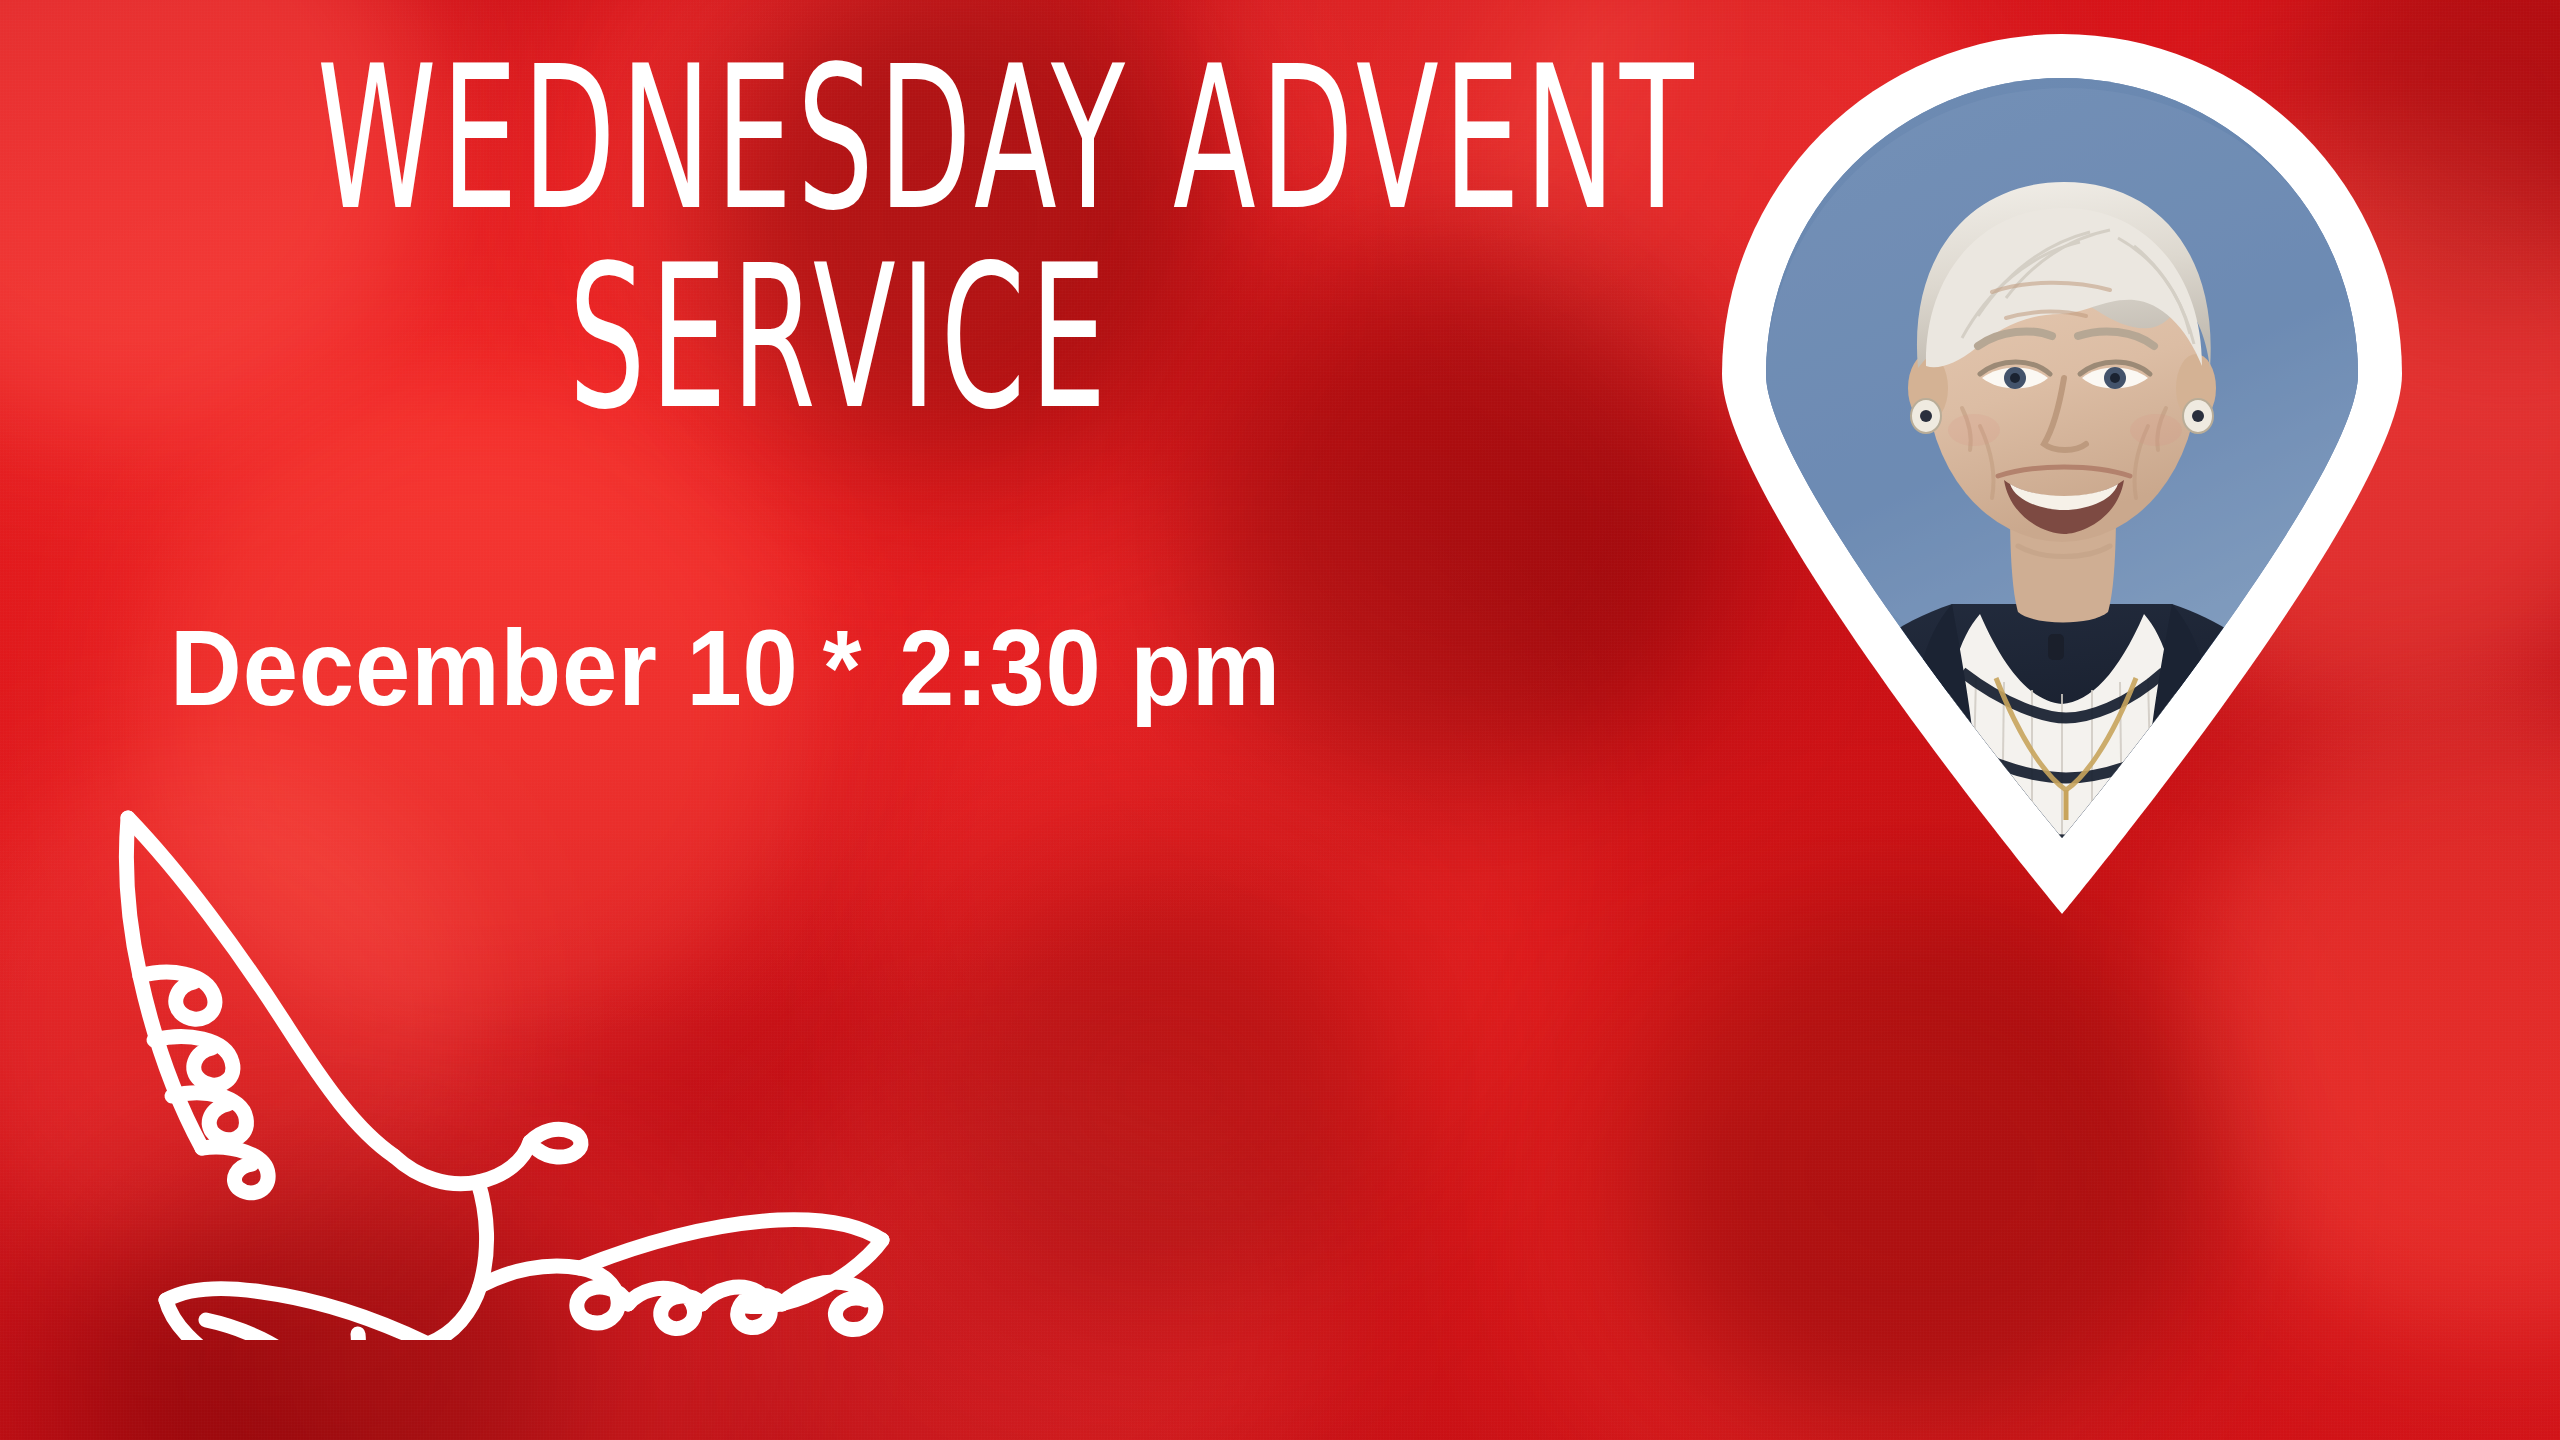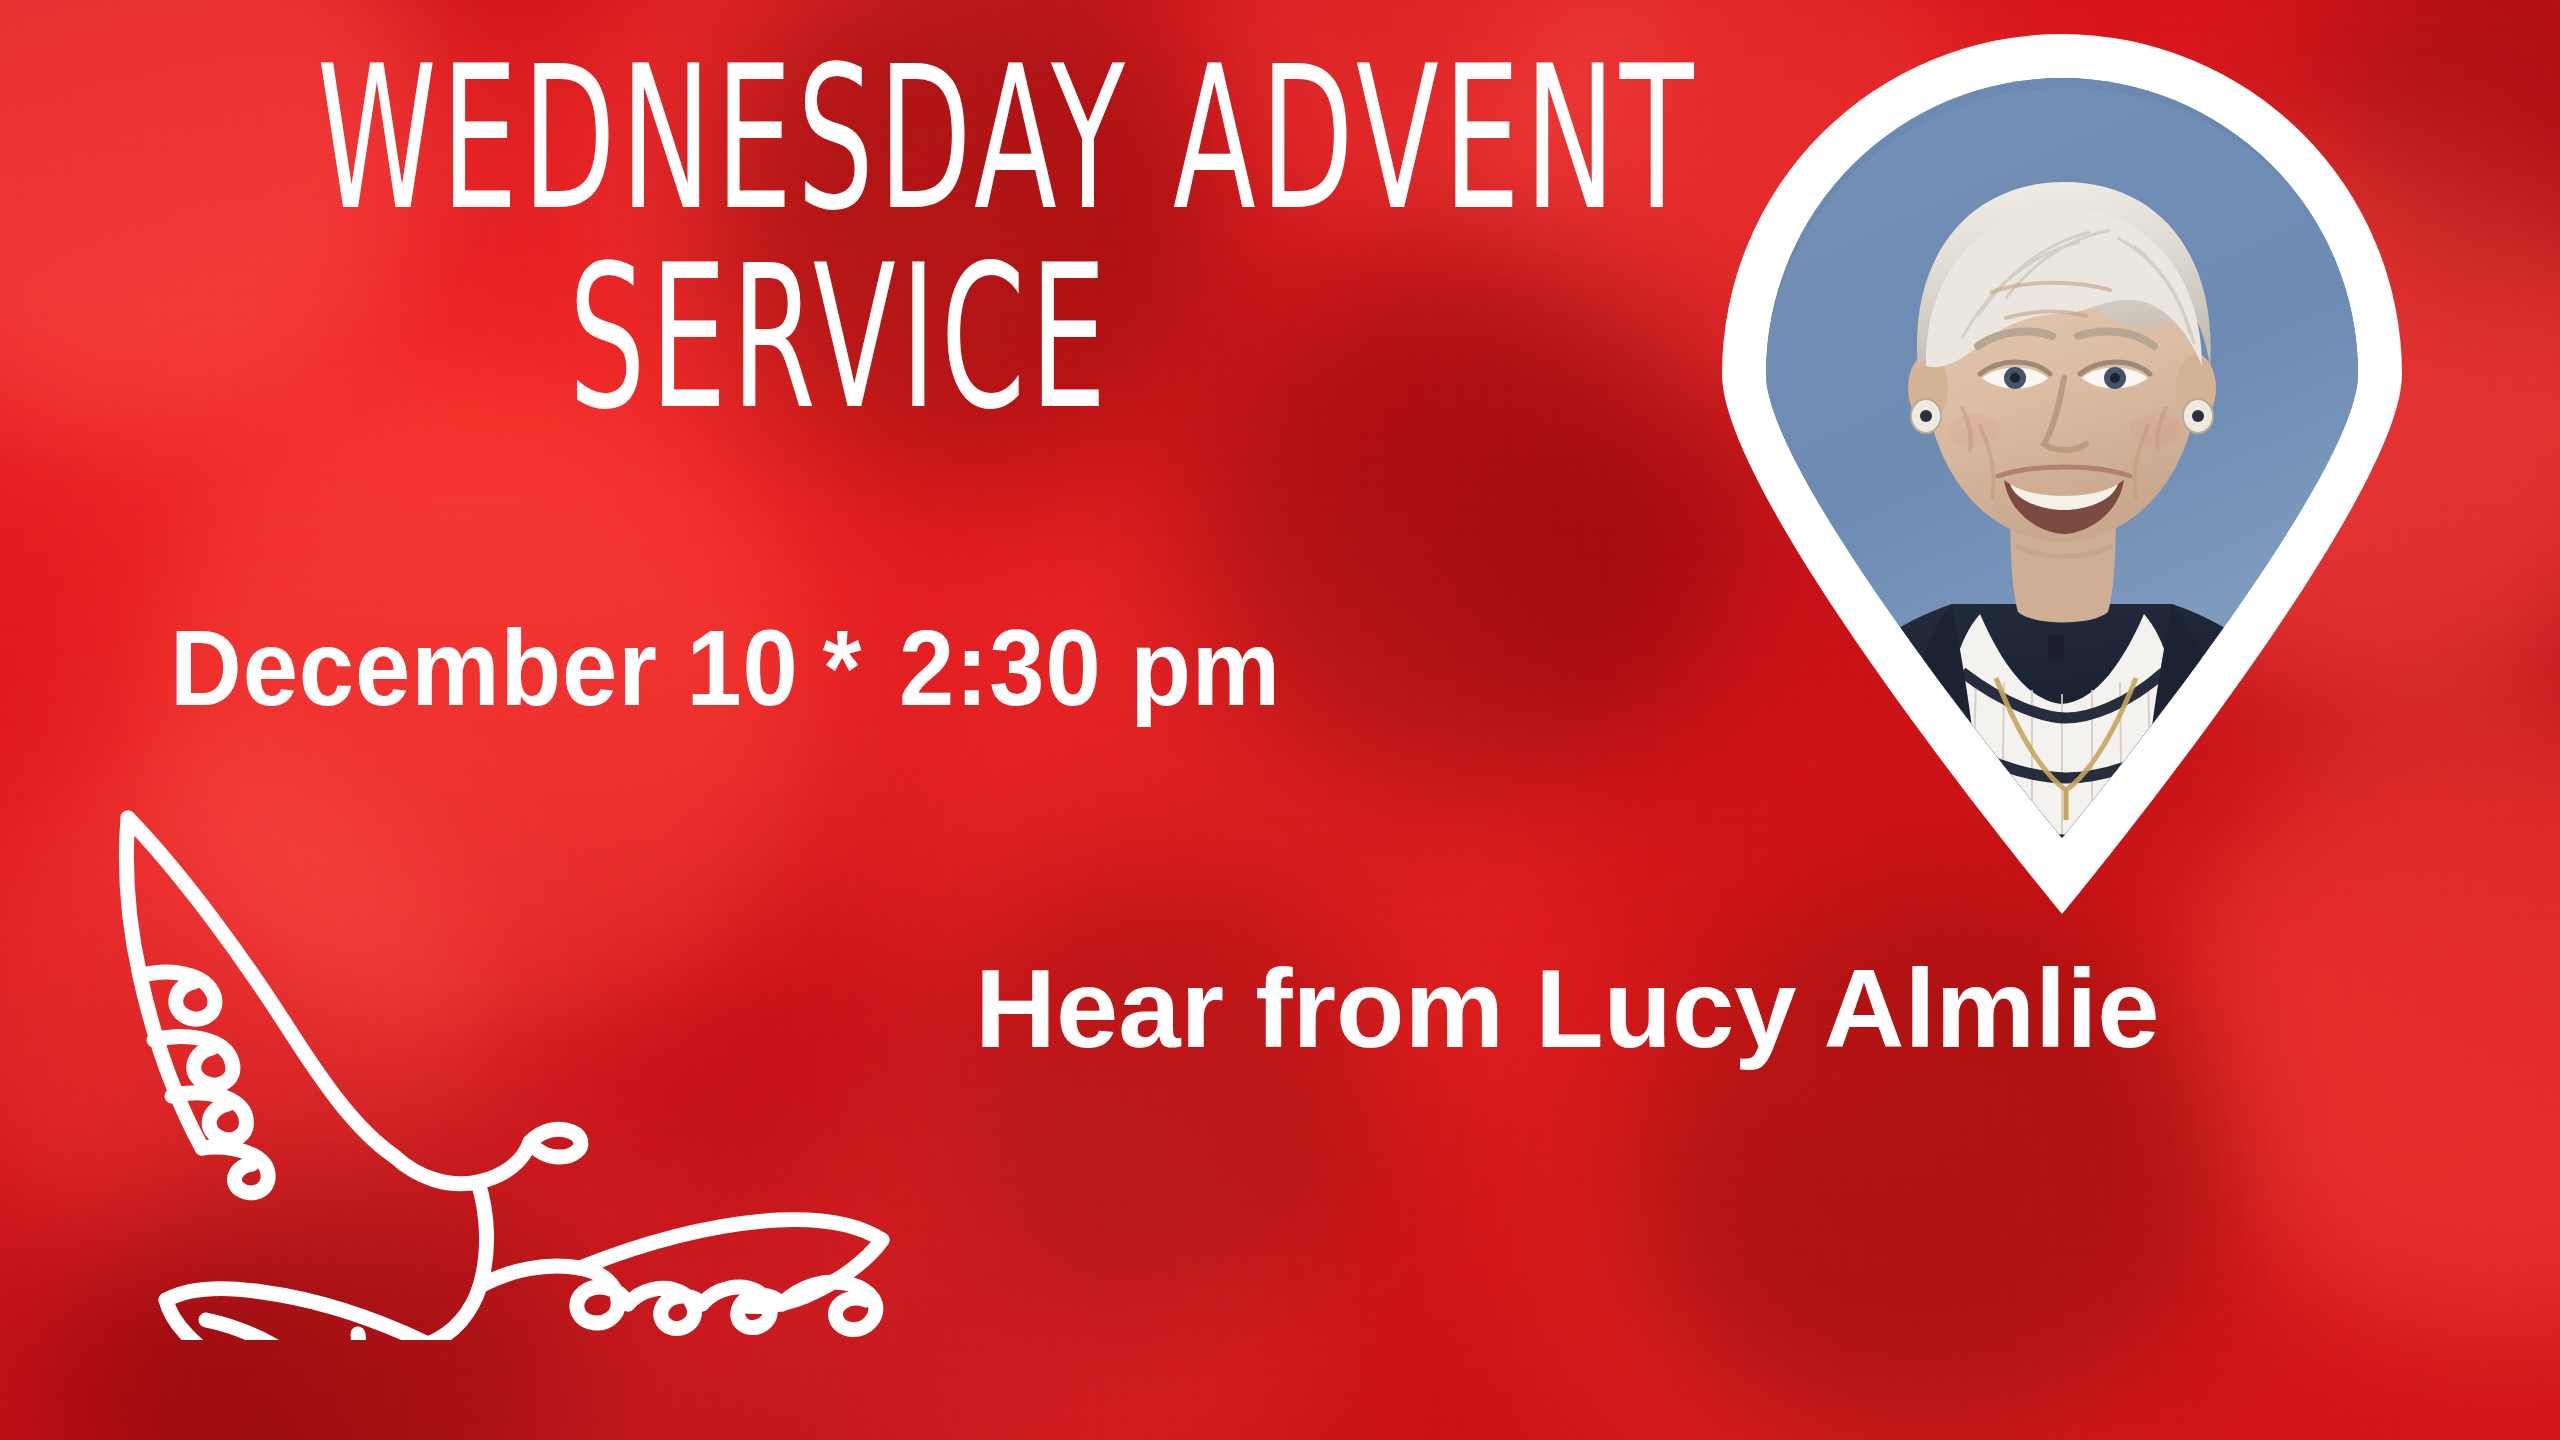--- a/index.html
+++ b/index.html
@@ -320,16 +320,15 @@
         </g>
         <ellipse cx="208" cy="352" rx="26" ry="16" fill="#d98c80" opacity="0.16"></ellipse>
         <ellipse cx="390" cy="352" rx="26" ry="16" fill="#d98c80" opacity="0.16"></ellipse>
 
         <path d="M252,468 C276,482 320,482 344,468" stroke="#c2a086" stroke-width="5" fill="none" opacity="0.6" stroke-linecap="round"></path>
       </svg>
     </div>
   </div>
 
   <div class="body-copy">
-    <span class="bl">Hear from Lucy Almlie</span>
   </div>
 
 </div>
 
 </body></html>

